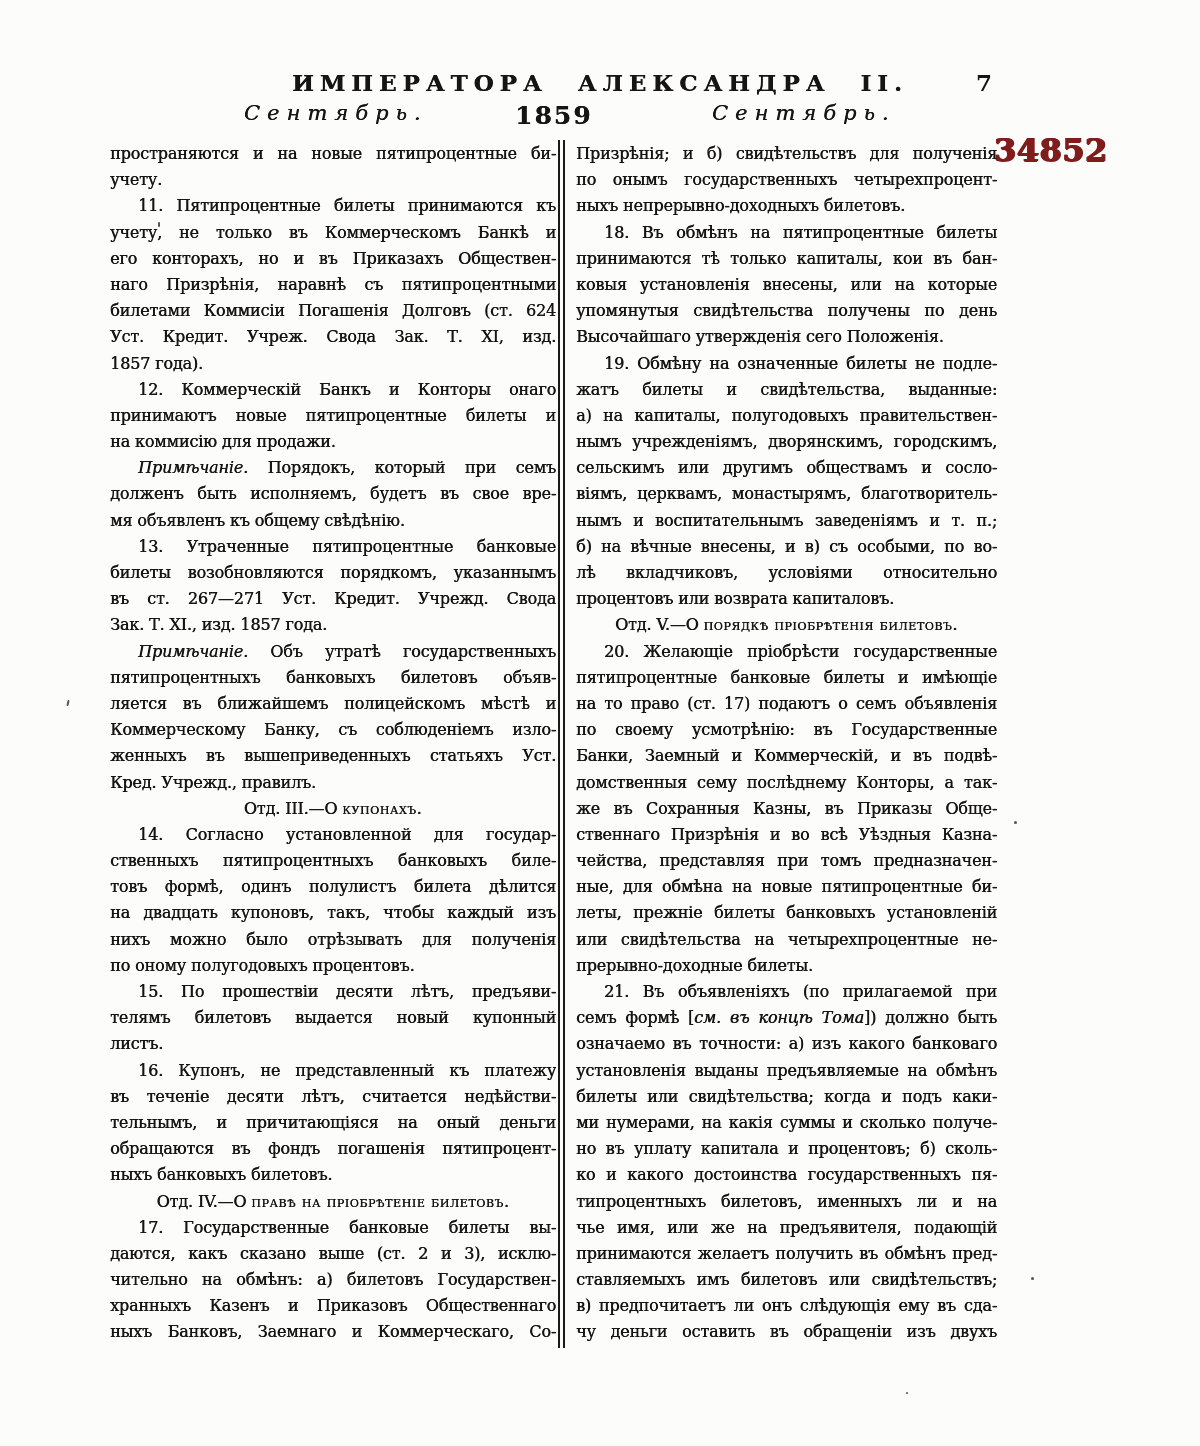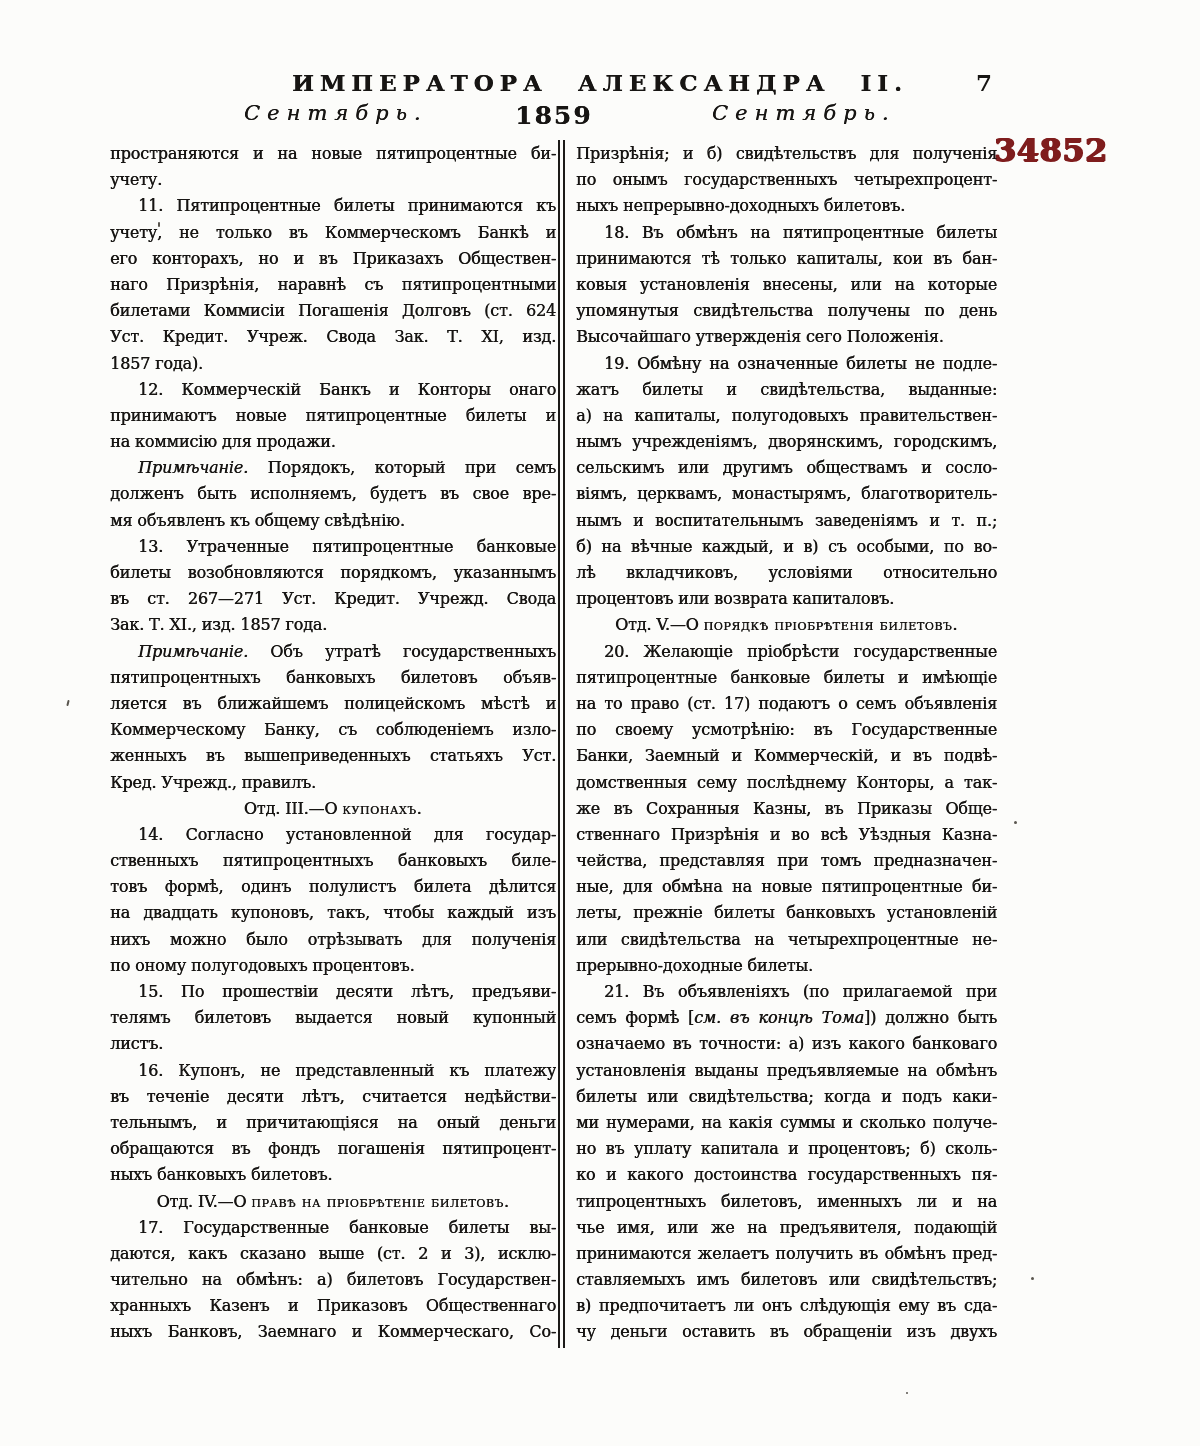--- a/index.html
+++ b/index.html
@@ -148,21 +148,21 @@
       <div class="line j"><span>ковыя установленія внесены, или на которые</span></div>
       <div class="line j"><span>упомянутыя свидѣтельства получены по день</span></div>
       <div class="line l"><span>Высочайшаго утвержденія сего Положенія.</span></div>
       <div class="line f"><span>19. Обмѣну на означенные билеты не подле-</span></div>
       <div class="line j"><span>жатъ билеты и свидѣтельства, выданные:</span></div>
       <div class="line j"><span>а) на капиталы, полугодовыхъ правительствен-</span></div>
       <div class="line j"><span>нымъ учрежденіямъ, дворянскимъ, городскимъ,</span></div>
       <div class="line j"><span>сельскимъ или другимъ обществамъ и сосло-</span></div>
       <div class="line j"><span>віямъ, церквамъ, монастырямъ, благотворитель-</span></div>
       <div class="line j"><span>нымъ и воспитательнымъ заведеніямъ и т. п.;</span></div>
-      <div class="line j"><span>б) на вѣчные каждый, и в) съ особыми, по во-</span></div>
+      <div class="line j"><span>б) на вѣчные внесены, и в) съ особыми, по во-</span></div>
       <div class="line j"><span>лѣ вкладчиковъ, условіями относительно платежа</span></div>
       <div class="line l"><span>процентовъ или возврата капиталовъ.</span></div>
       <div class="line c"><span>Отд. V.—О </span><span class="sc">порядкѣ пріобрѣтенія билетовъ.</span></div>
       <div class="line f"><span>20. Желающіе пріобрѣсти государственные</span></div>
       <div class="line j"><span>пятипроцентные банковые билеты и имѣющіе</span></div>
       <div class="line j"><span>на то право (ст. 17) подаютъ о семъ объявленія</span></div>
       <div class="line j"><span>по своему усмотрѣнію: въ Государственные</span></div>
       <div class="line j"><span>Банки, Заемный и Коммерческій, и въ подвѣ-</span></div>
       <div class="line j"><span>домственныя сему послѣднему Конторы, а так-</span></div>
       <div class="line j"><span>же въ Сохранныя Казны, въ Приказы Обще-</span></div>

